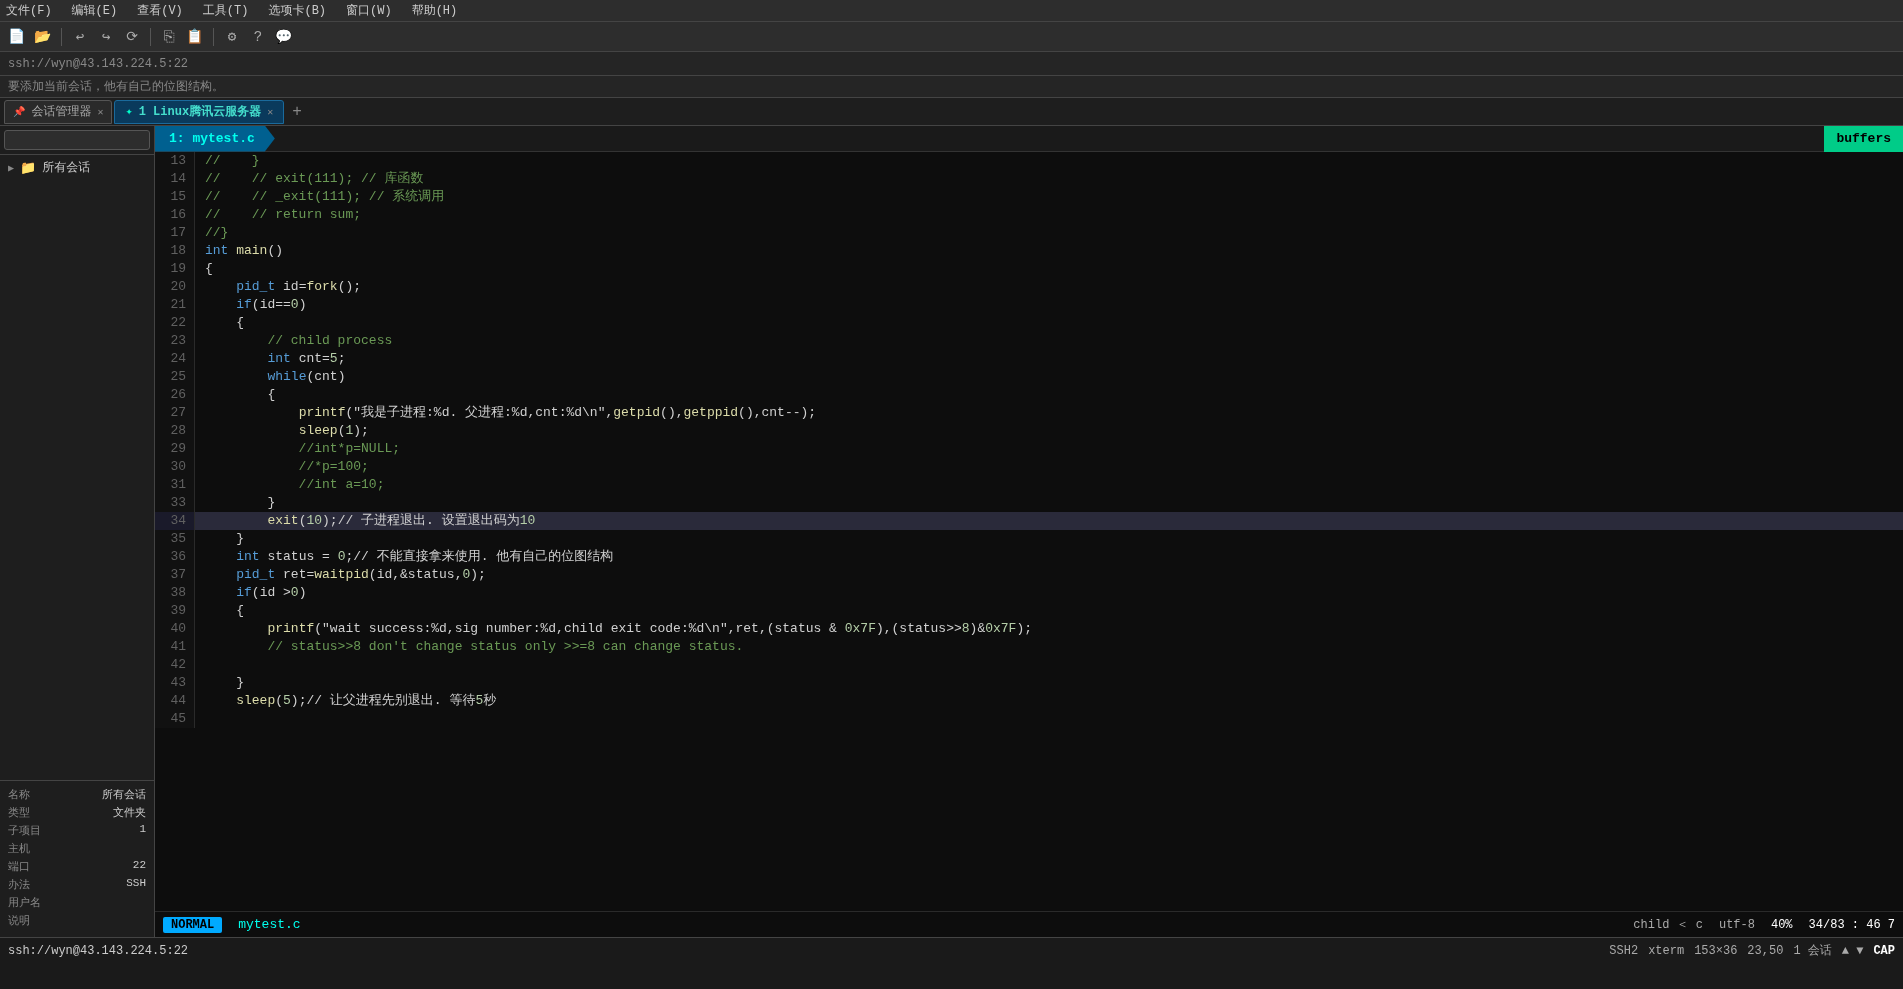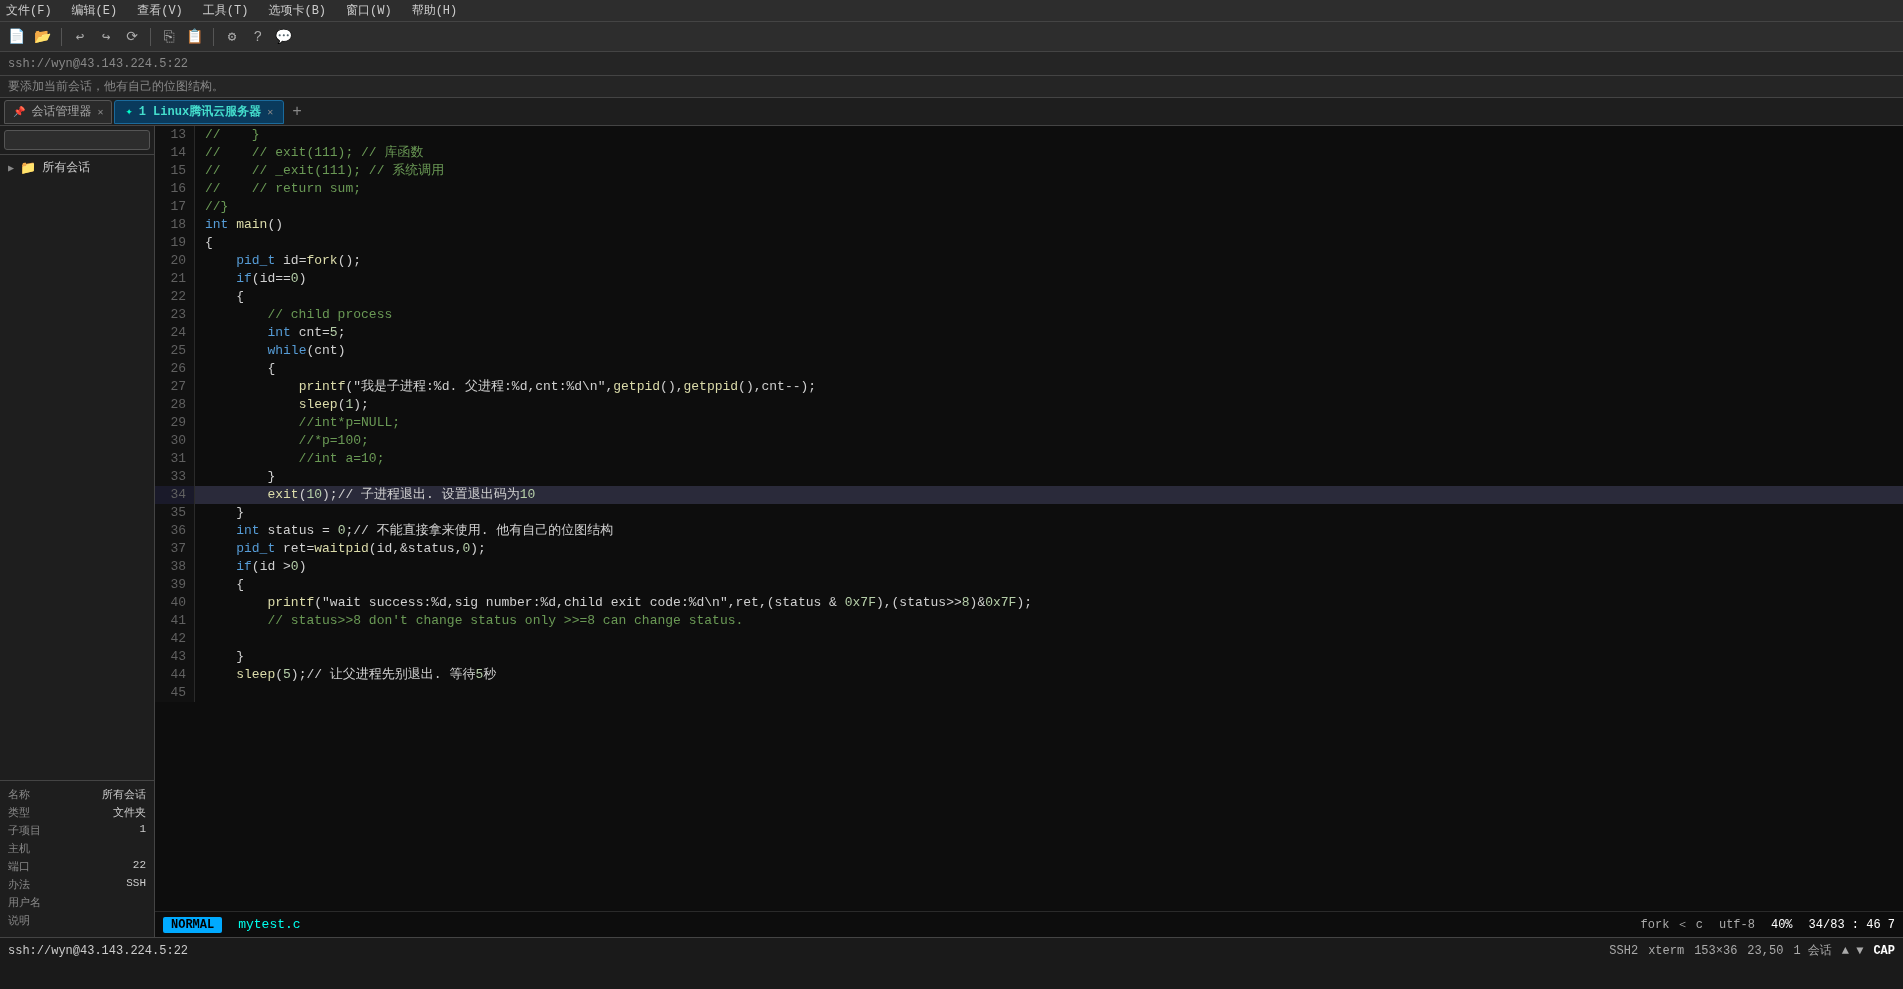--- a/index.html
+++ b/index.html
@@ -393,20 +393,27 @@
       </div>
       <div class="info-row">
         <span class="info-label">说明</span>
         <span class="info-value"></span>
       </div>
     </div>
   </div>
 
   <div id="editor-area">
 
+    <div id="editor-tab-bar">
+      <div class="editor-file-tab">
+        <span>1: mytest.c</span>
+      </div>
+      <div style="flex:1"></div>
+      <div class="buffers-label">buffers</div>
+    </div>
 
     <div id="code-area">
 
     <div class="code-line">
           <span class="line-num">13</span>
           <span class="line-content"><span class="c-comment">//    }</span></span>
         </div>
         <div class="code-line">
           <span class="line-num">14</span>
           <span class="line-content"><span class="c-comment">//    // exit(111); // 库函数</span></span>
@@ -530,21 +537,21 @@
         <div class="code-line">
           <span class="line-num">45</span>
           <span class="line-content"></span>
         </div>
       </div>
 
     <div id="status-bar">
       <span class="mode-badge">NORMAL</span>
       <span class="status-filename">mytest.c</span>
       <div class="status-right">
-        <span class="status-func">fork ＜ c</span>
+        <span class="status-func">child ＜ c</span>
         <span class="status-enc">utf-8</span>
         <span class="status-pct">40%</span>
         <span class="status-pos"><span>34/83 : 46</span><span style="color:#aaa"> </span><span>7</span></span>
       </div>
     </div>
   </div>
 </div>
 
 <div id="bottom-bar">
   <span class="bottom-ssh">ssh://wyn@43.143.224.5:22</span>

